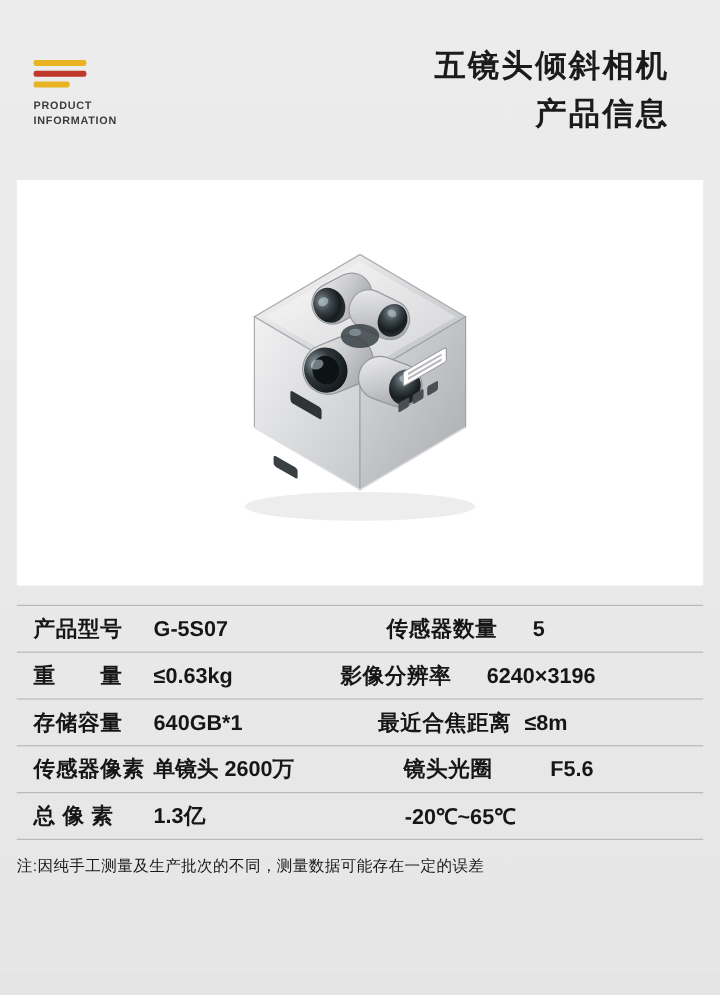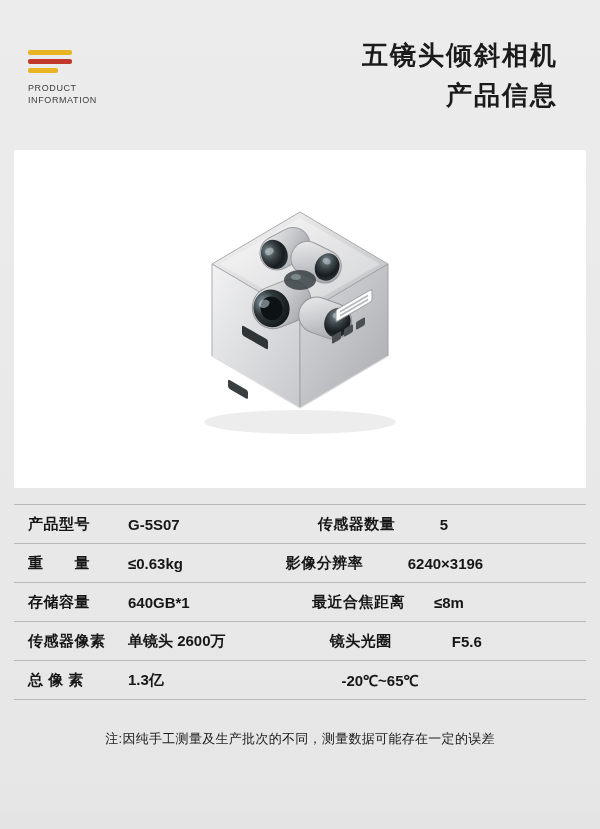--- a/index.html
+++ b/index.html
@@ -46,21 +46,21 @@
   }
   .logo-bar.b1 { width: 44px; background: #e8b422; }
   .logo-bar.b2 { width: 44px; background: #c0392b; }
   .logo-bar.b3 { width: 30px; background: #e8b422; }
   .logo-text {
     margin-top: 9px;
     font-size: 9px;
     letter-spacing: 0.6px;
     color: #3c3c3c;
     line-height: 12px;
-    font-weight: normal;
+    font-weight: bold;
   }
   .title-block {
     flex: 1;
     text-align: right;
     padding-right: 14px;
   }
   .title-line {
     font-size: 26px;
     font-weight: bold;
     color: #1b1b1b;
@@ -89,21 +89,21 @@
   
   .spec-table {
     margin: 16px 14px 0 14px;
     border-top: 1px solid #b9b9b9;
   }
   .spec-row {
     display: flex;
     border-bottom: 1px solid #b9b9b9;
     height: 38px;
     align-items: center;
-    font-size: 15px;
+    font-size: 18px;
   }
   .cell {
     display: flex;
     align-items: center;
     height: 100%;
     box-sizing: border-box;
   }
   .c-label {
     flex: 0 0 108px;
     padding-left: 14px;
@@ -129,25 +129,24 @@
     color: #161616;
     font-weight: bold;
   }
   .spaced {
     
     letter-spacing: 0.5px;
   }
 
   
   .note {
-    margin: 30px 14px 0 14px;
+    margin: 13px 14px 0 14px;
     font-size: 13px;
     color: #1a1a1a;
     letter-spacing: 0.3px;
-    text-align: center;
   }
   .bottom-bar {
     position: absolute;
     left: 0;
     bottom: 0;
     width: 100%;
     height: 18px;
     background: #e4e4e4;
   }
 </style>

